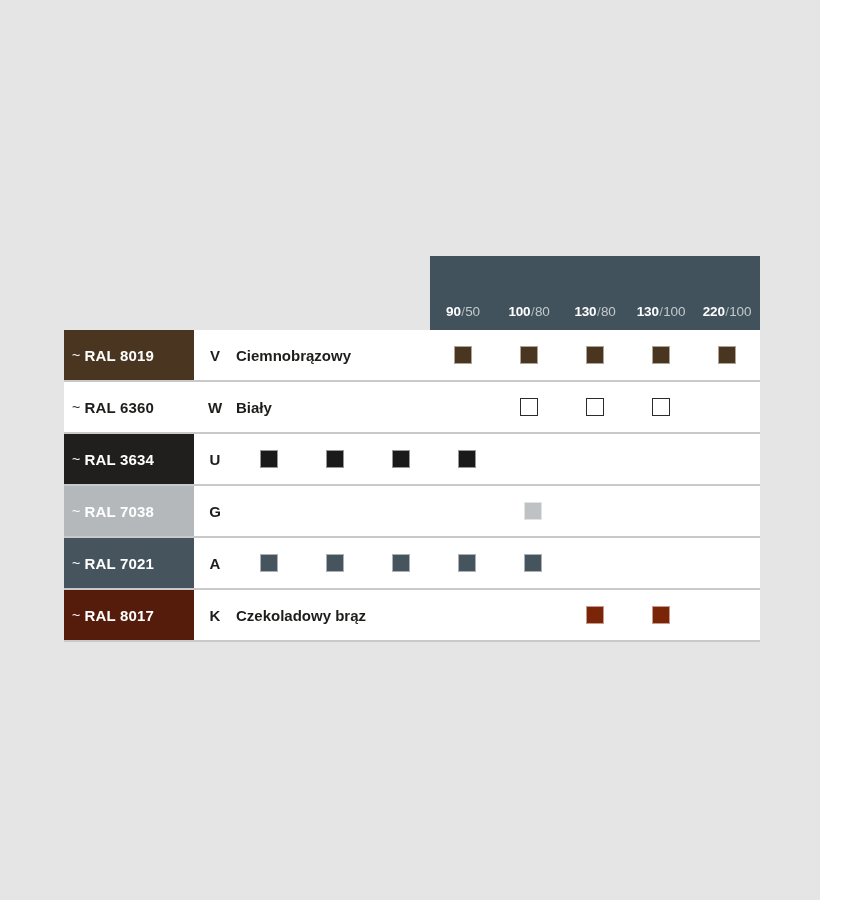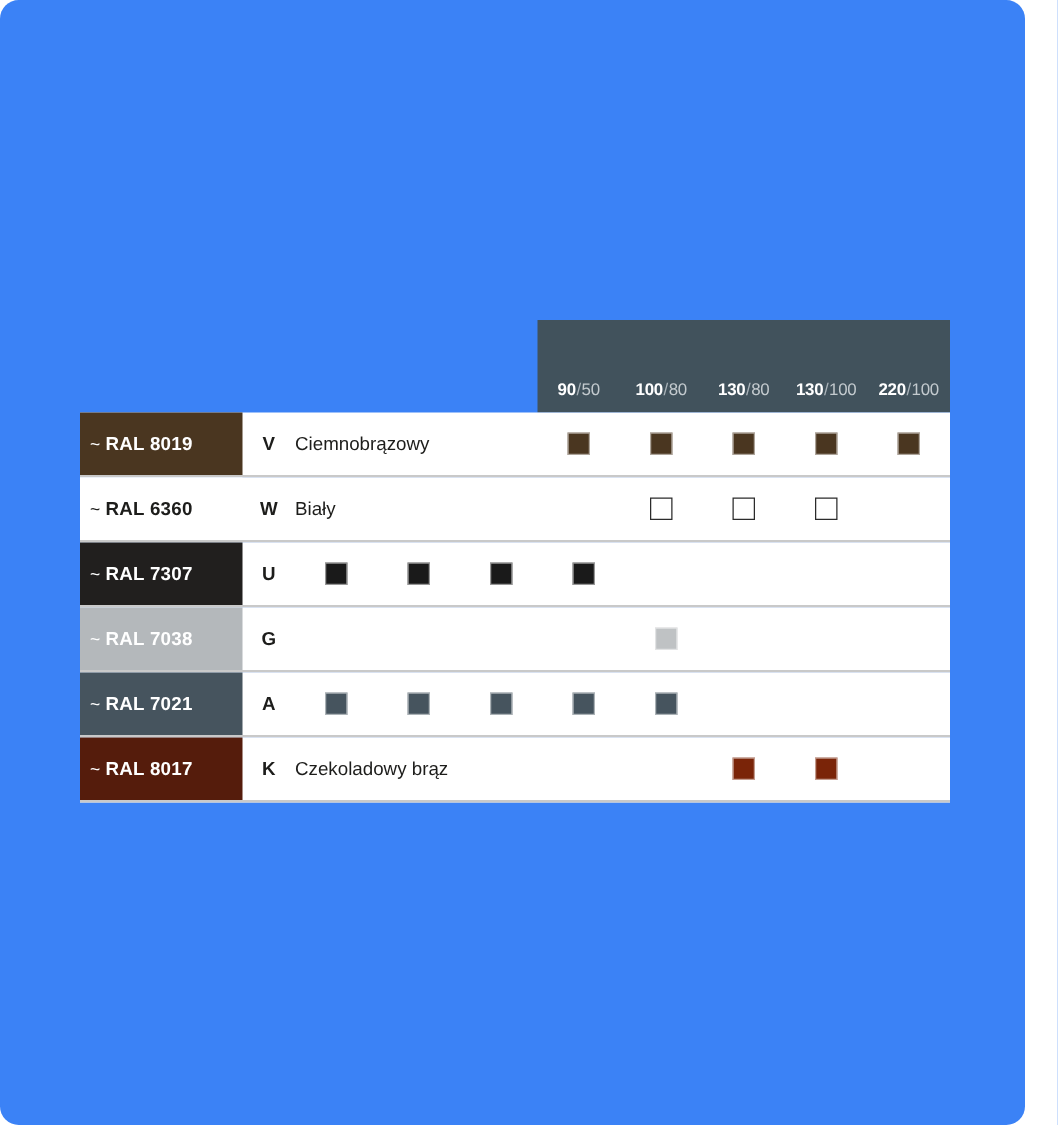--- a/index.html
+++ b/index.html
@@ -14,22 +14,21 @@
     position: relative;
     overflow: hidden;
   }
 
   #sheet {
     position: absolute;
     left: 0;
     top: 0;
     width: 820px;
     height: 900px;
-    background: #3b82f6;
-    border-radius: 15px;
+    background: #e5e5e5;
   }
 
   
   .header-band {
     position: absolute;
     left: 430px;
     top: 256px;
     width: 330px;
     height: 74px;
     background: #41525c;
@@ -109,21 +108,21 @@
     font-size: 15px;
     font-weight: bold;
     color: #1d1d1b;
   }
 
   .name-cell {
     flex: 0 0 194px;
     display: flex;
     align-items: center;
     font-size: 15px;
-    font-weight: normal;
+    font-weight: bold;
     color: #1d1d1b;
     white-space: nowrap;
   }
 
   .swatch-area {
     flex: 1 1 auto;
     display: flex;
     align-items: center;
   }
   .swatch-cell {
@@ -221,21 +220,21 @@
             <div class="swatch outline"></div>
           </div>
           <div class="swatch-cell">
             <div class="swatch empty"></div>
           </div>
         </div>
       </div>
       <div class="row">
         <div class="ral-cell" style="background: rgb(33, 31, 30); color: rgb(255, 255, 255);">
           <span class="tilde">~</span>
-          <span>RAL 7307</span>
+          <span>RAL 3634</span>
         </div>
         <div class="code-cell">U</div>
         <div class="swatch-area">
           <div class="swatch-cell">
             <div class="swatch filled" style="background: rgb(26, 26, 26);"></div>
           </div>
           <div class="swatch-cell">
             <div class="swatch filled" style="background: rgb(26, 26, 26);"></div>
           </div>
           <div class="swatch-cell">

